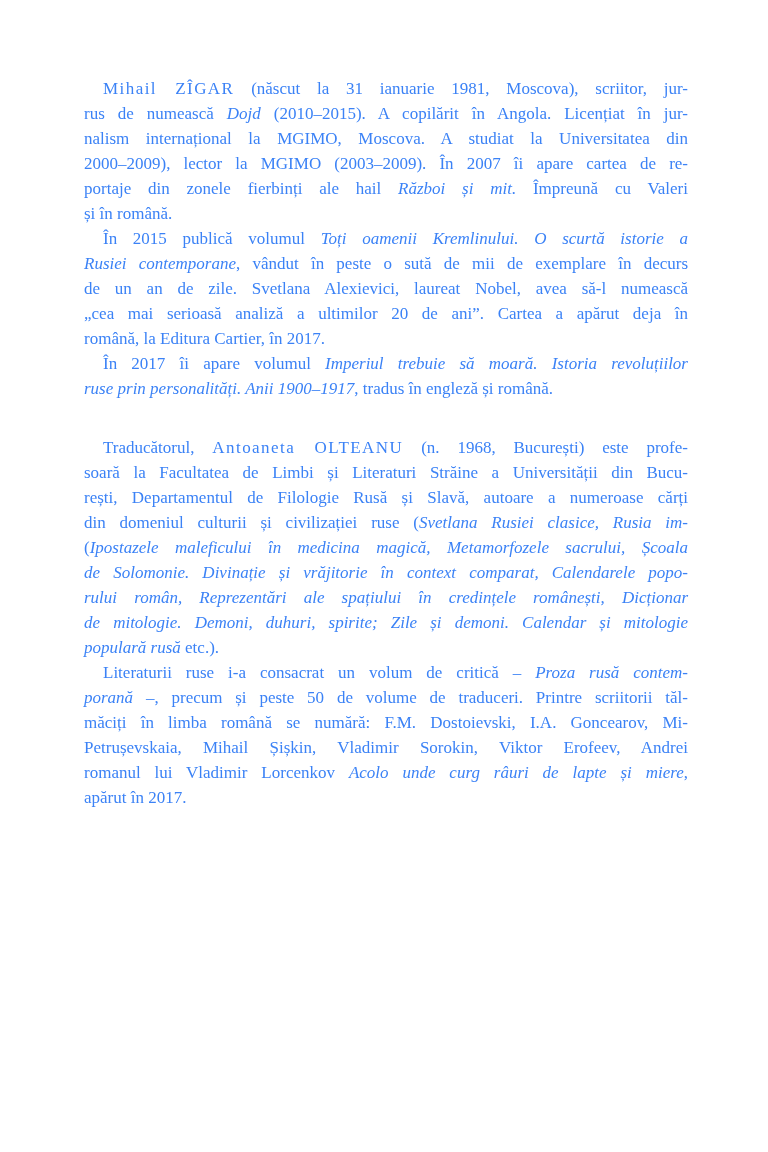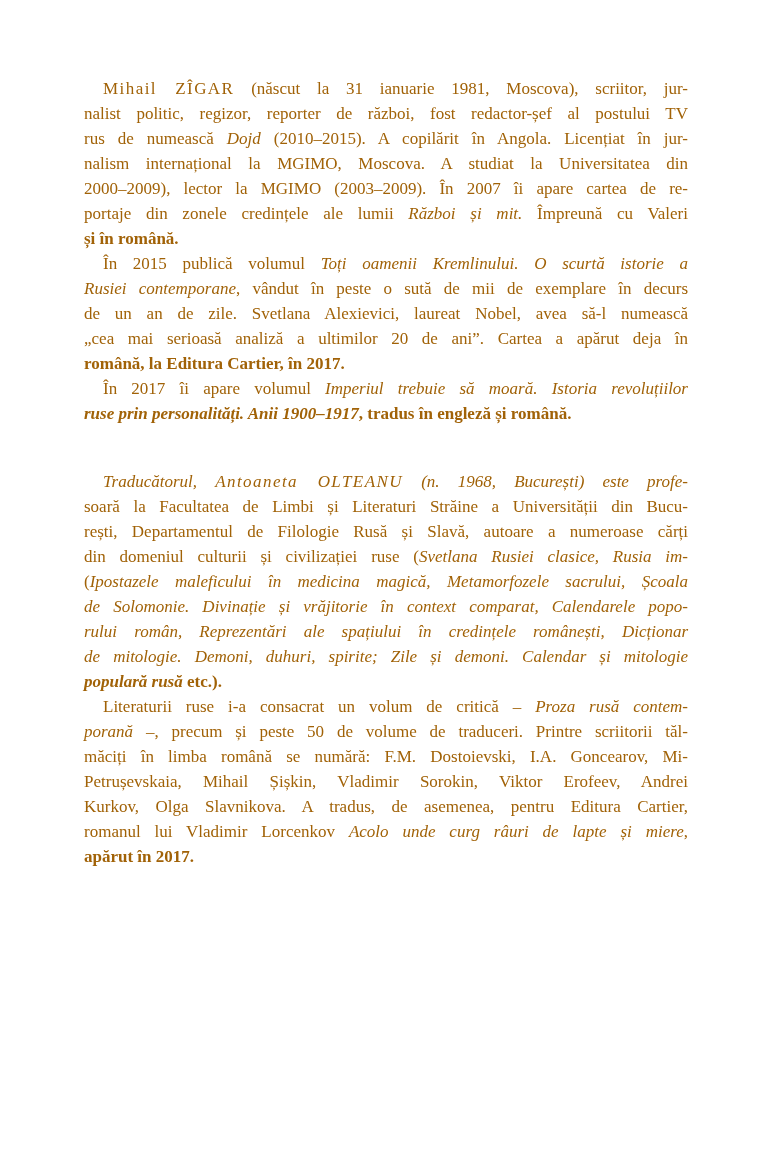--- a/index.html
+++ b/index.html
@@ -24,47 +24,44 @@
     line-height: 25px;
     color: #1c1c1c;
   }
   .line {
     text-align: justify;
     text-align-last: justify;
   }
   .line.last {
     text-align: center;
     text-align-last: left;
-    font-weight: bold;
   }
   .line.indent {
     text-indent: 19px;
   }
   .line.section-gap {
-    margin-top: 43px;
-    font-style: italic;
+    margin-top: 34px;
   }
   .run-italic {
     font-style: italic;
   }
   .run-spaced {
     letter-spacing: 0.085em;
   }
 </style>
 </head>
 <body>
 
 <div class="page">
-  <div class="text-block" style="color: #a16207;">
+  <div class="text-block" style="color: #3b82f6;">
       <div class="line indent"><span class="run-spaced">Mihail ZÎGAR</span><span> (născut la 31 ianuarie 1981, Moscova), scriitor, jur-</span></div>
-      <div class="line"><span>nalist politic, regizor, reporter de război, fost redactor-șef al postului TV</span></div>
       <div class="line"><span>rus de numească </span><span class="run-italic">Dojd</span><span> (2010–2015). A copilărit în Angola. Licențiat în jur-</span></div>
       <div class="line"><span>nalism internațional la MGIMO, Moscova. A studiat la Universitatea din</span></div>
       <div class="line"><span>2000–2009), lector la MGIMO (2003–2009). În 2007 îi apare cartea de re-</span></div>
-      <div class="line"><span>portaje din zonele credințele ale lumii </span><span class="run-italic">Război și mit.</span><span> Împreună cu Valeri</span></div>
+      <div class="line"><span>portaje din zonele fierbinți ale hail </span><span class="run-italic">Război și mit.</span><span> Împreună cu Valeri</span></div>
       <div class="line last"><span>și în română.</span></div>
       <div class="line indent"><span>În 2015 publică volumul </span><span class="run-italic">Toți oamenii Kremlinului. O scurtă istorie a</span></div>
       <div class="line"><span class="run-italic">Rusiei contemporane</span><span>, vândut în peste o sută de mii de exemplare în decurs</span></div>
       <div class="line"><span>de un an de zile. Svetlana Alexievici, laureat Nobel, avea să-l numească</span></div>
       <div class="line"><span>„cea mai serioasă analiză a ultimilor 20 de ani”. Cartea a apărut deja în</span></div>
       <div class="line last"><span>română, la Editura Cartier, în 2017.</span></div>
       <div class="line indent"><span>În 2017 îi apare volumul </span><span class="run-italic">Imperiul trebuie să moară. Istoria revoluțiilor</span></div>
       <div class="line last"><span class="run-italic">ruse prin personalități. Anii 1900–1917</span><span>, tradus în engleză și română.</span></div>
       <div class="line indent section-gap"><span>Traducătorul, </span><span class="run-spaced">Antoaneta OLTEANU</span><span> (n. 1968, București) este profe-</span></div>
       <div class="line"><span>soară la Facultatea de Limbi și Literaturi Străine a Universității din Bucu-</span></div>
@@ -72,17 +69,16 @@
       <div class="line"><span>din domeniul culturii și civilizației ruse (</span><span class="run-italic">Svetlana Rusiei clasice, Rusia im-</span></div>
       <div class="line"><span>(</span><span class="run-italic">Ipostazele maleficului în medicina magică, Metamorfozele sacrului, Școala</span></div>
       <div class="line"><span class="run-italic">de Solomonie. Divinație și vrăjitorie în context comparat, Calendarele popo-</span></div>
       <div class="line"><span class="run-italic">rului român, Reprezentări ale spațiului în credințele românești, Dicționar</span></div>
       <div class="line"><span class="run-italic">de mitologie. Demoni, duhuri, spirite; Zile și demoni. Calendar și mitologie</span></div>
       <div class="line last"><span class="run-italic">populară rusă</span><span> etc.).</span></div>
       <div class="line indent"><span>Literaturii ruse i-a consacrat un volum de critică – </span><span class="run-italic">Proza rusă contem-</span></div>
       <div class="line"><span class="run-italic">porană</span><span> –, precum și peste 50 de volume de traduceri. Printre scriitorii tăl-</span></div>
       <div class="line"><span>măciți în limba română se numără: F.M. Dostoievski, I.A. Goncearov, Mi-</span></div>
       <div class="line"><span>Petrușevskaia, Mihail Șișkin, Vladimir Sorokin, Viktor Erofeev, Andrei</span></div>
-      <div class="line"><span>Kurkov, Olga Slavnikova. A tradus, de asemenea, pentru Editura Cartier,</span></div>
       <div class="line"><span>romanul lui Vladimir Lorcenkov </span><span class="run-italic">Acolo unde curg râuri de lapte și miere</span><span>,</span></div>
       <div class="line last"><span>apărut în 2017.</span></div>
     </div>
 </div>
 
 </body></html>

